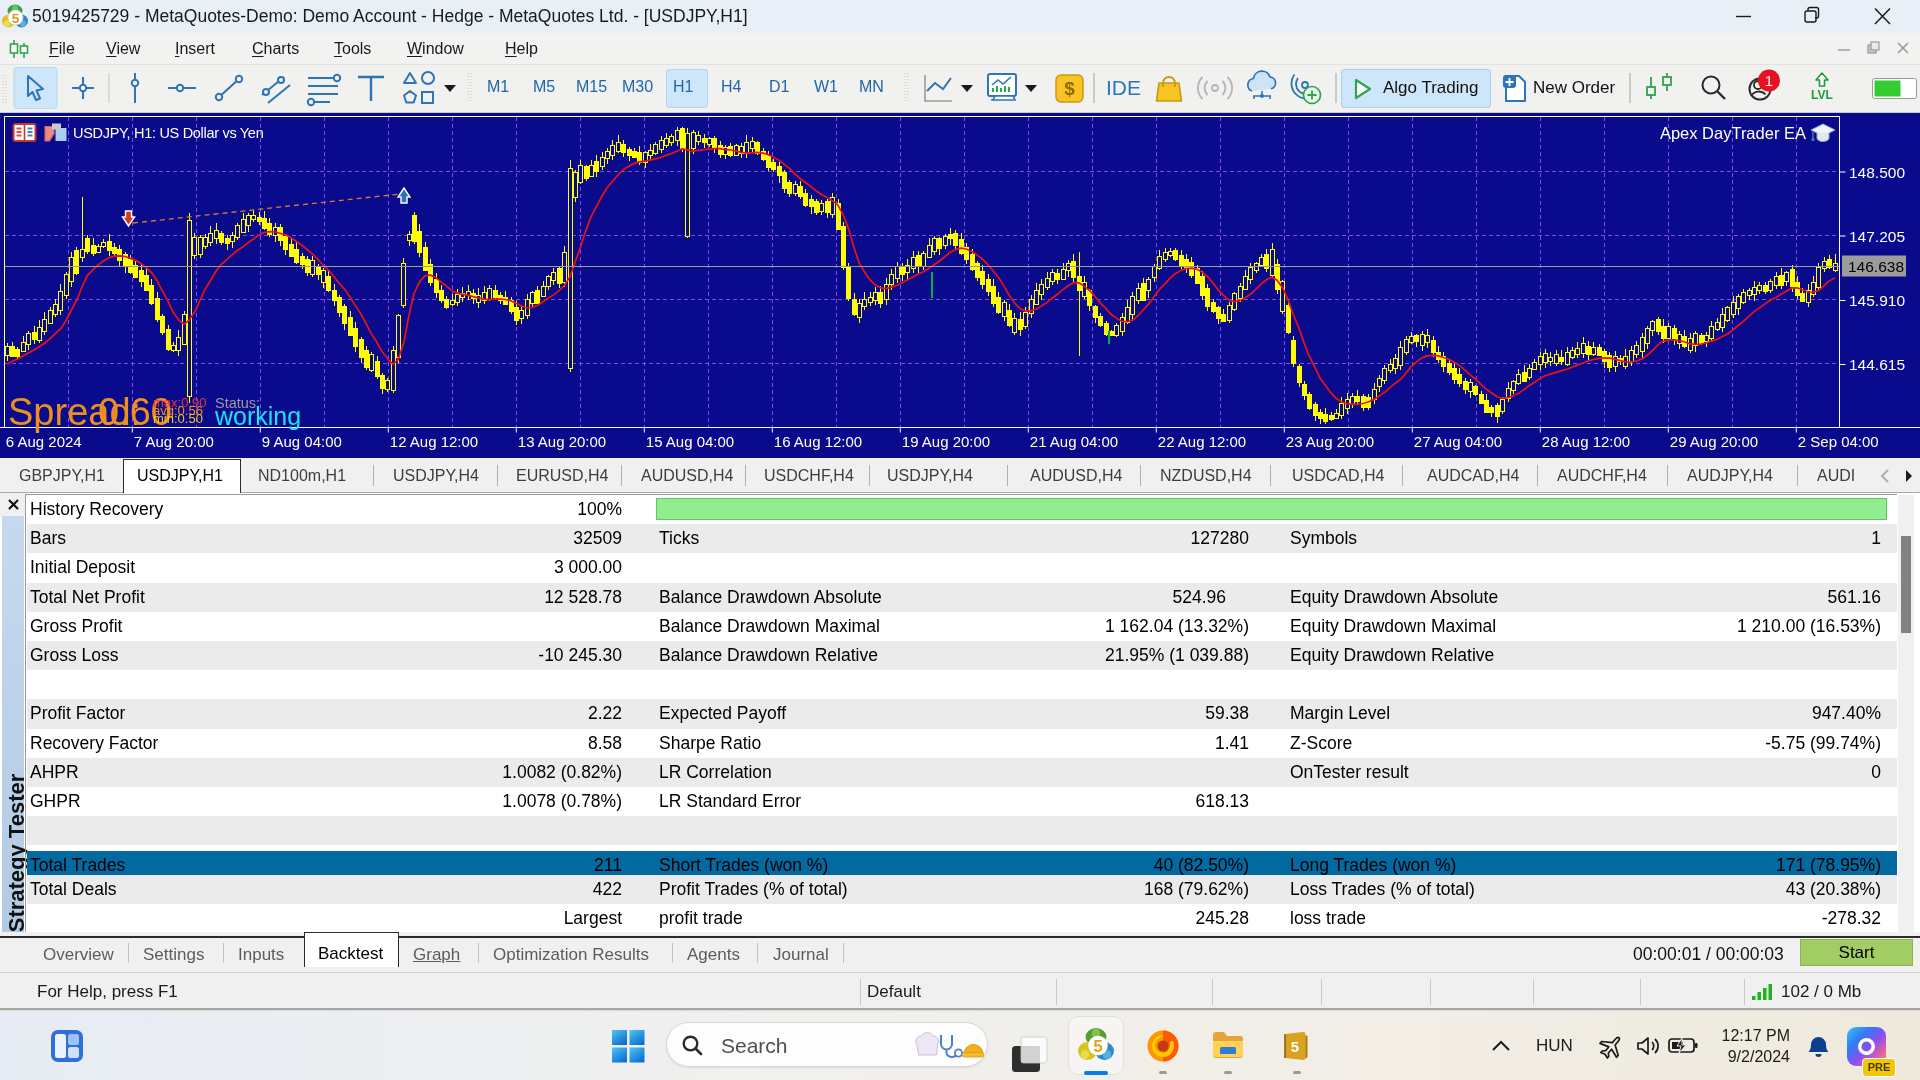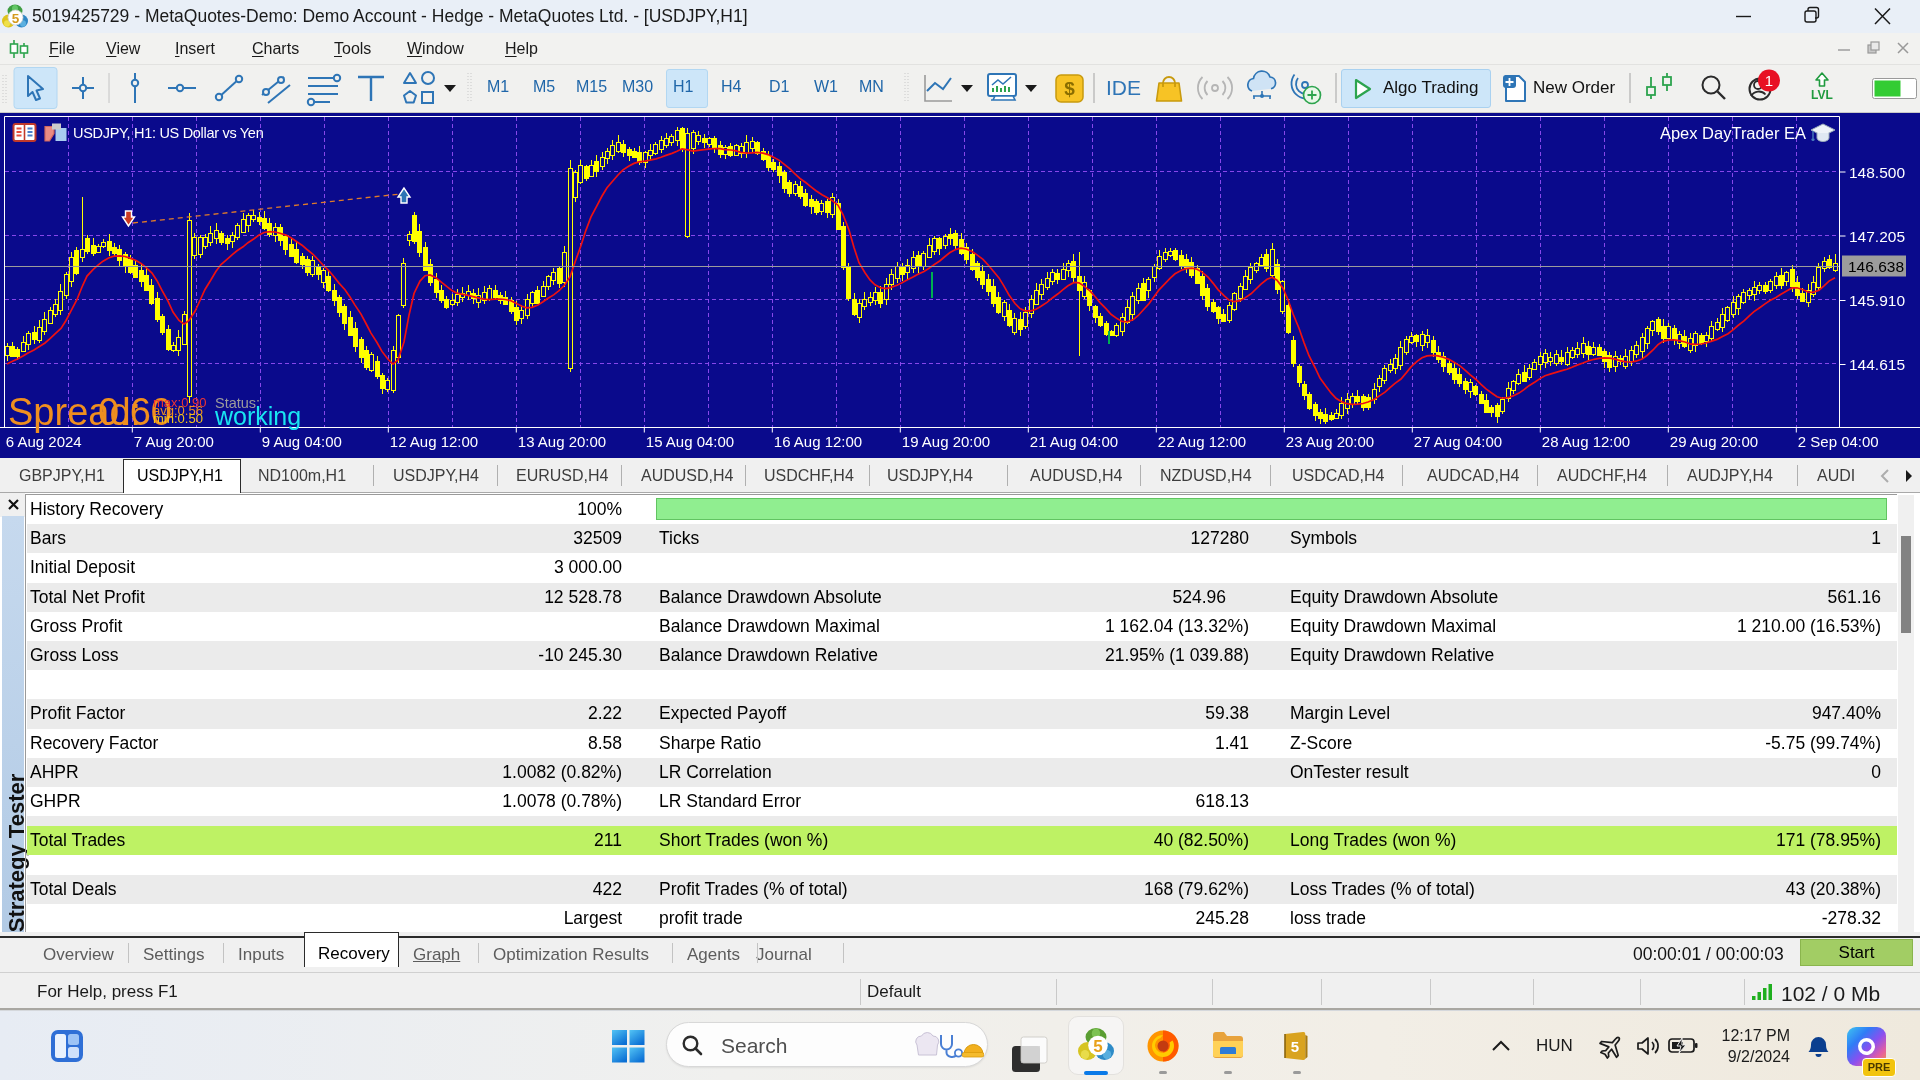--- a/index.html
+++ b/index.html
@@ -339,21 +339,21 @@
 <span class="tval" style="left:1263px;width:591px">0</span>
 </div>
 <div class="trow" style="top:294.0px;background:#ffffff;">
 <span class="tlab" style="left:3px">GHPR</span>
 <span class="tval" style="left:3px;width:592px">1.0078 (0.78%)</span>
 <span class="tlab" style="left:632px">LR Standard Error</span>
 <span class="tval" style="left:632px;width:590px">618.13</span>
 </div>
 <div class="trow" style="top:323.2px;background:#ebebeb;">
 </div>
-<div class="trow" style="top:333px;background:#bef264;">
+<div class="trow" style="top:358px;background:#0369a1;">
 <span class="tlab" style="left:3px">Total Trades</span>
 <span class="tval" style="left:3px;width:592px">211</span>
 <span class="tlab" style="left:632px">Short Trades (won %)</span>
 <span class="tval" style="left:632px;width:590px">40 (82.50%)</span>
 <span class="tlab" style="left:1263px">Long Trades (won %)</span>
 <span class="tval" style="left:1263px;width:591px">171 (78.95%)</span>
 </div>
 <div class="trow" style="top:381.6px;background:#ebebeb;">
 <span class="tlab" style="left:3px">Total Deals</span>
 <span class="tval" style="left:3px;width:592px">422</span>
@@ -368,28 +368,28 @@
 <span class="tval" style="left:632px;width:590px">245.28</span>
 <span class="tlab" style="left:1263px">loss trade</span>
 <span class="tval" style="left:1263px;width:591px">-278.32</span>
 </div>
 <div class="abs" style="left:656px;top:5px;width:1231px;height:22px;background:#90ee90;border:1px solid #62c462;"></div>
 <div class="abs" style="left:1898px;top:2px;width:16px;height:437px;background:#f0f0f0;"></div>
 <div class="abs" style="left:1901px;top:43px;width:10px;height:97px;background:#828282;"></div>
 <div class="abs" style="left:0;top:439px;width:1920px;height:40px;background:#f0f0f0;"></div>
 <div class="abs" style="left:0;top:443px;width:1920px;height:1.5px;background:#2b2b2b;"></div>
 <div class="abs" style="left:304px;top:439px;width:95px;height:35px;background:#fff;border:1.5px solid #2b2b2b;border-bottom:none;"></div>
-<span class="abs" style="left:318px;top:451px;font-size:17px;color:#000;">Recovery</span>
+<span class="abs" style="left:318px;top:451px;font-size:17px;color:#000;">Backtest</span>
 <span class="ttab" style="left:43px;top:452px;">Overview</span>
 <span class="ttab" style="left:143px;top:452px;">Settings</span>
 <span class="ttab" style="left:238px;top:452px;">Inputs</span>
 <span class="ttab" style="left:413px;top:452px;text-decoration:underline;">Graph</span>
 <span class="ttab" style="left:493px;top:452px;">Optimization Results</span>
 <span class="ttab" style="left:687px;top:452px;">Agents</span>
-<span class="ttab" style="left:756px;top:452px;">Journal</span>
+<span class="ttab" style="left:773px;top:452px;">Journal</span>
 <div class="tsep" style="left:128px;top:450px;"></div>
 <div class="tsep" style="left:223px;top:450px;"></div>
 <div class="tsep" style="left:478px;top:450px;"></div>
 <div class="tsep" style="left:672px;top:450px;"></div>
 <div class="tsep" style="left:757px;top:450px;"></div>
 <div class="tsep" style="left:843px;top:450px;"></div>
 <span class="abs" style="left:1633px;top:451px;font-size:17.5px;color:#111;">00:00:01 / 00:00:03</span>
 <div class="abs" style="left:1800px;top:446px;width:113px;height:27px;background:#a2cd64;border:1px solid #8ab54d;text-align:center;font-size:17px;color:#000;line-height:26px;">Start</div>
 </div>
 <div class="abs statusbar">
@@ -402,21 +402,21 @@
 <div class="ssep" style="left:1430px"></div>
 <div class="ssep" style="left:1533px"></div>
 <div class="ssep" style="left:1640px"></div>
 <div class="ssep" style="left:1744px"></div>
 <svg class="abs" style="left:1752px;top:11px" width="22" height="17" viewBox="0 0 22 17">
 <rect x="0" y="12" width="3.5" height="4" fill="#1faf1f"></rect>
 <rect x="5.5" y="8" width="3.5" height="8" fill="#1faf1f"></rect>
 <rect x="11" y="4" width="3.5" height="12" fill="#1faf1f"></rect>
 <rect x="16.5" y="0" width="3.5" height="16" fill="#1faf1f"></rect>
 </svg>
-<span class="abs" style="left:1781px;top:9px;font-size:21px;color:#1a1a1a;">102 / 0 Mb</span>
+<span class="abs" style="left:1781px;top:9px;font-size:17px;color:#1a1a1a;">102 / 0 Mb</span>
 </div>
 <div class="abs taskbar">
 <svg class="abs" style="left:50px;top:18px" width="36" height="34" viewBox="0 0 36 34">
 <rect x="1" y="1" width="32" height="32" rx="7" fill="#2f6fd6"></rect>
 <rect x="5" y="5" width="11" height="24" rx="2.5" fill="#eaf2fd"></rect>
 <rect x="18" y="5" width="11" height="11" rx="2.5" fill="#9dc3f5"></rect>
 <rect x="18" y="18" width="11" height="11" rx="2.5" fill="#cfe0fa"></rect>
 </svg>
 <svg class="abs" style="left:611px;top:18px" width="34" height="34" viewBox="0 0 34 34">
 <defs>

